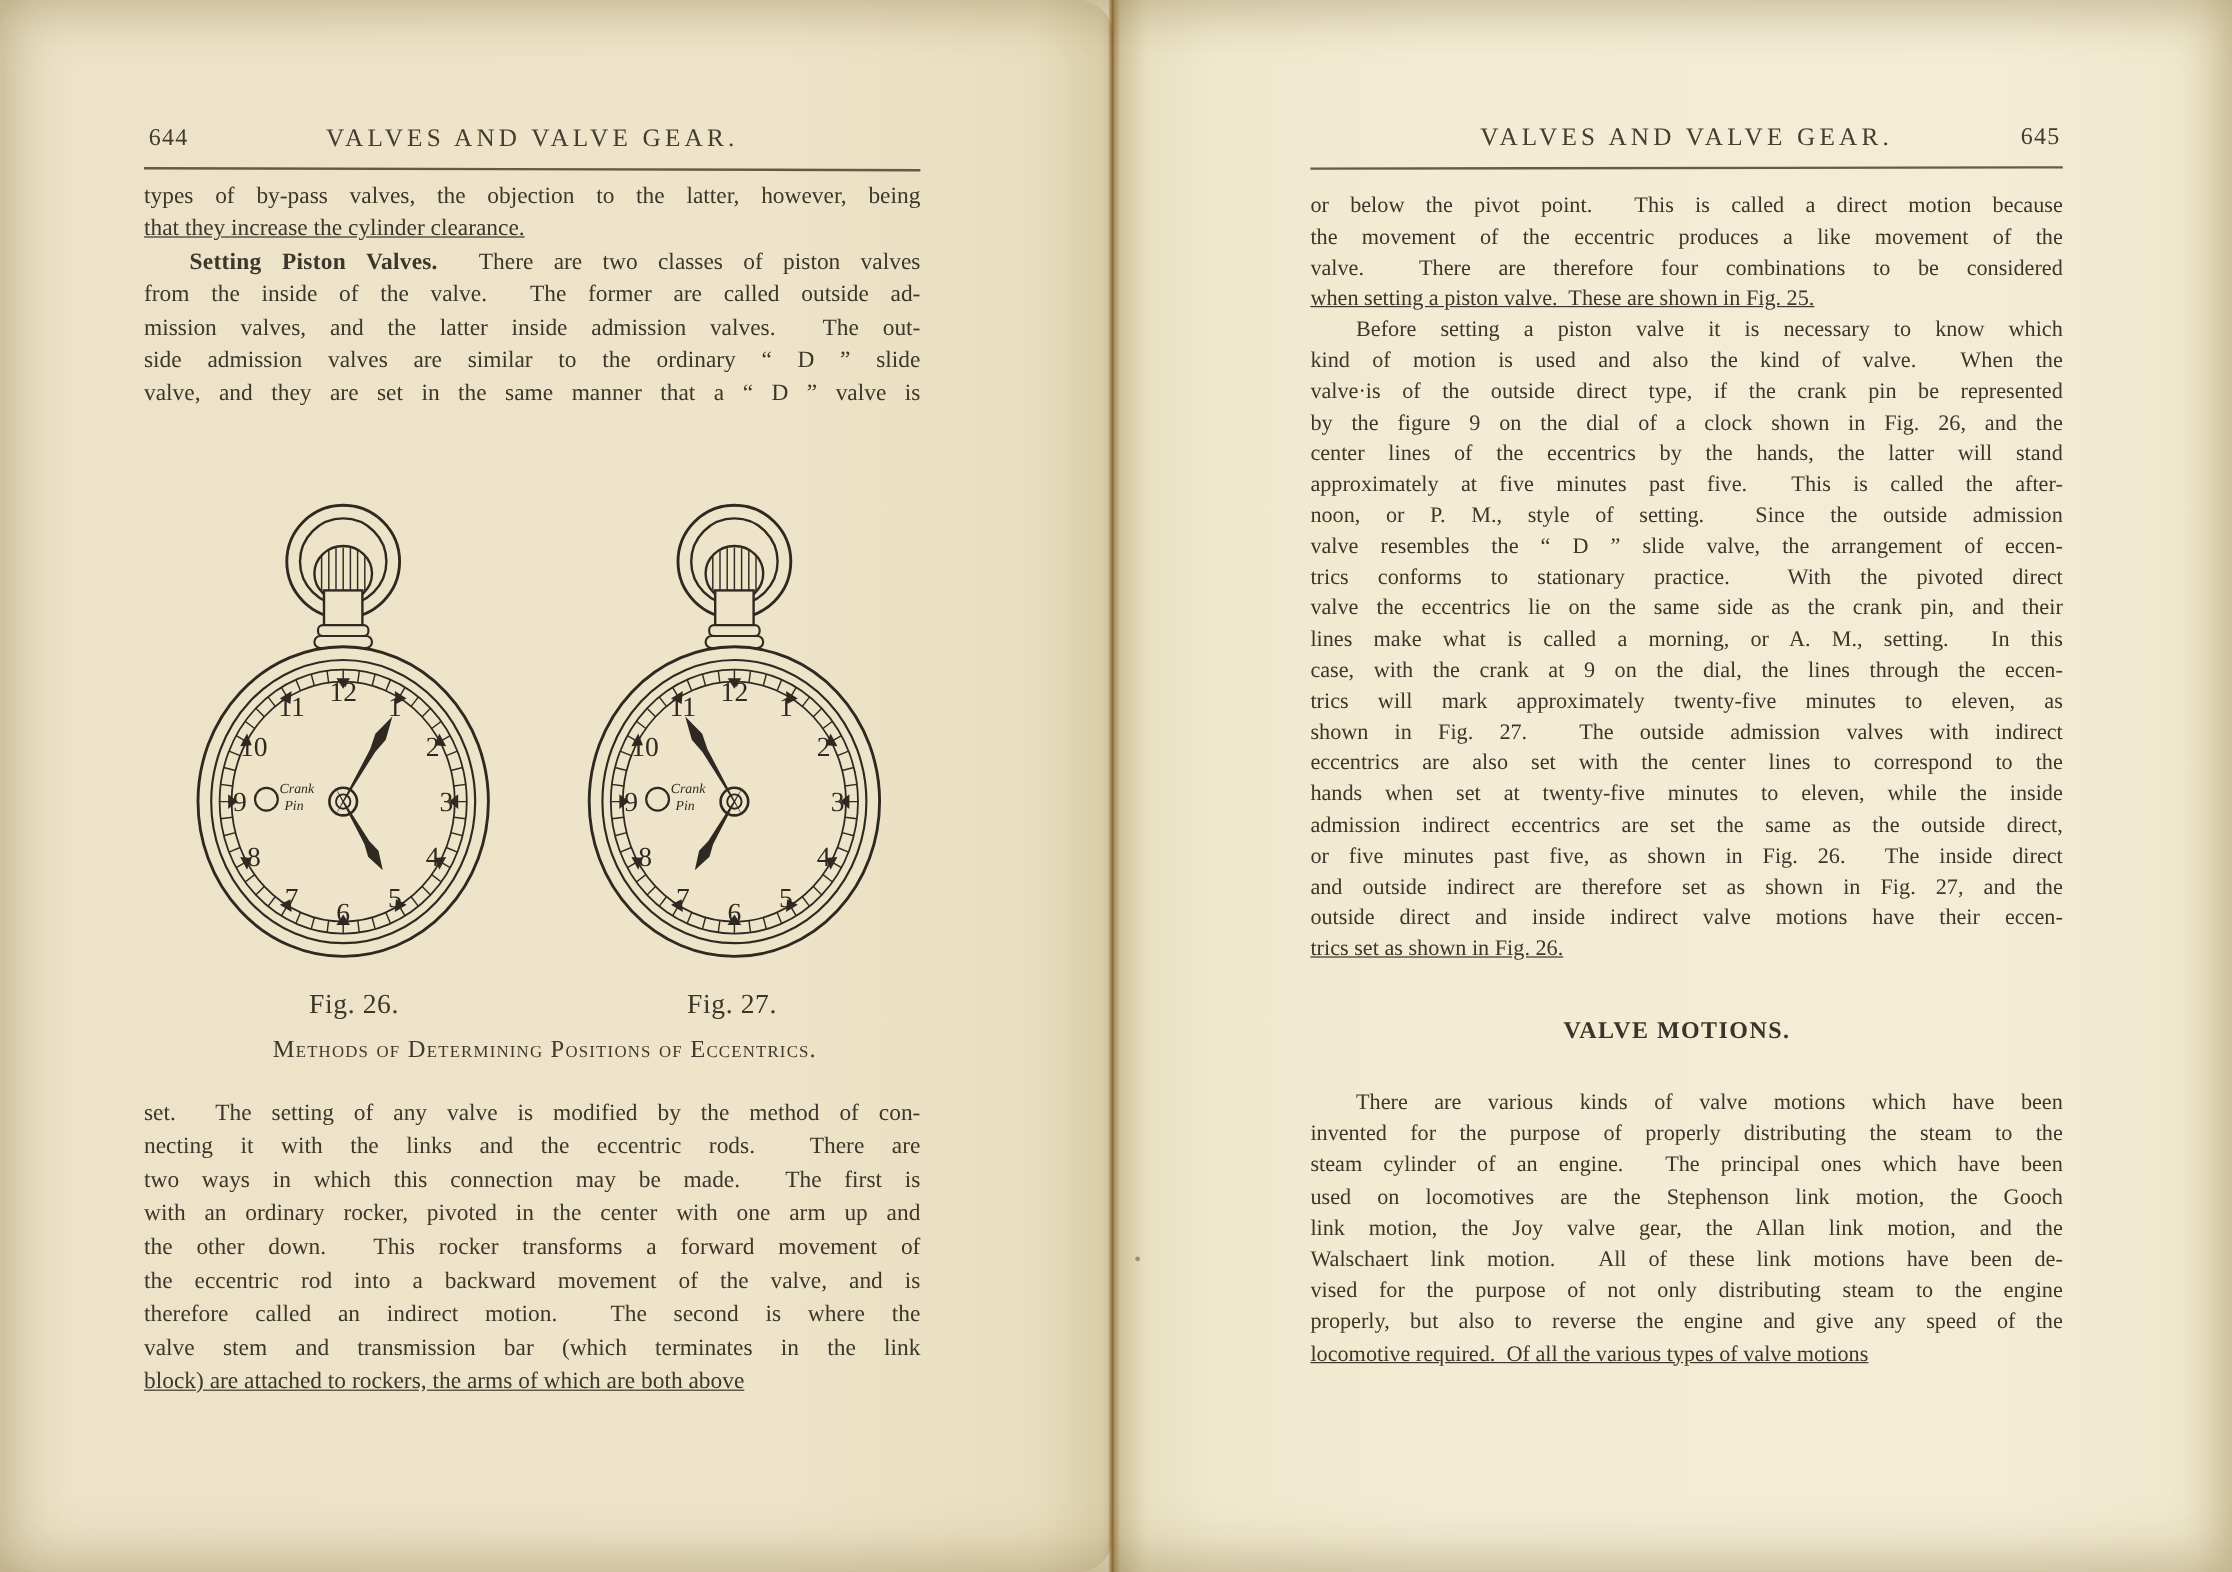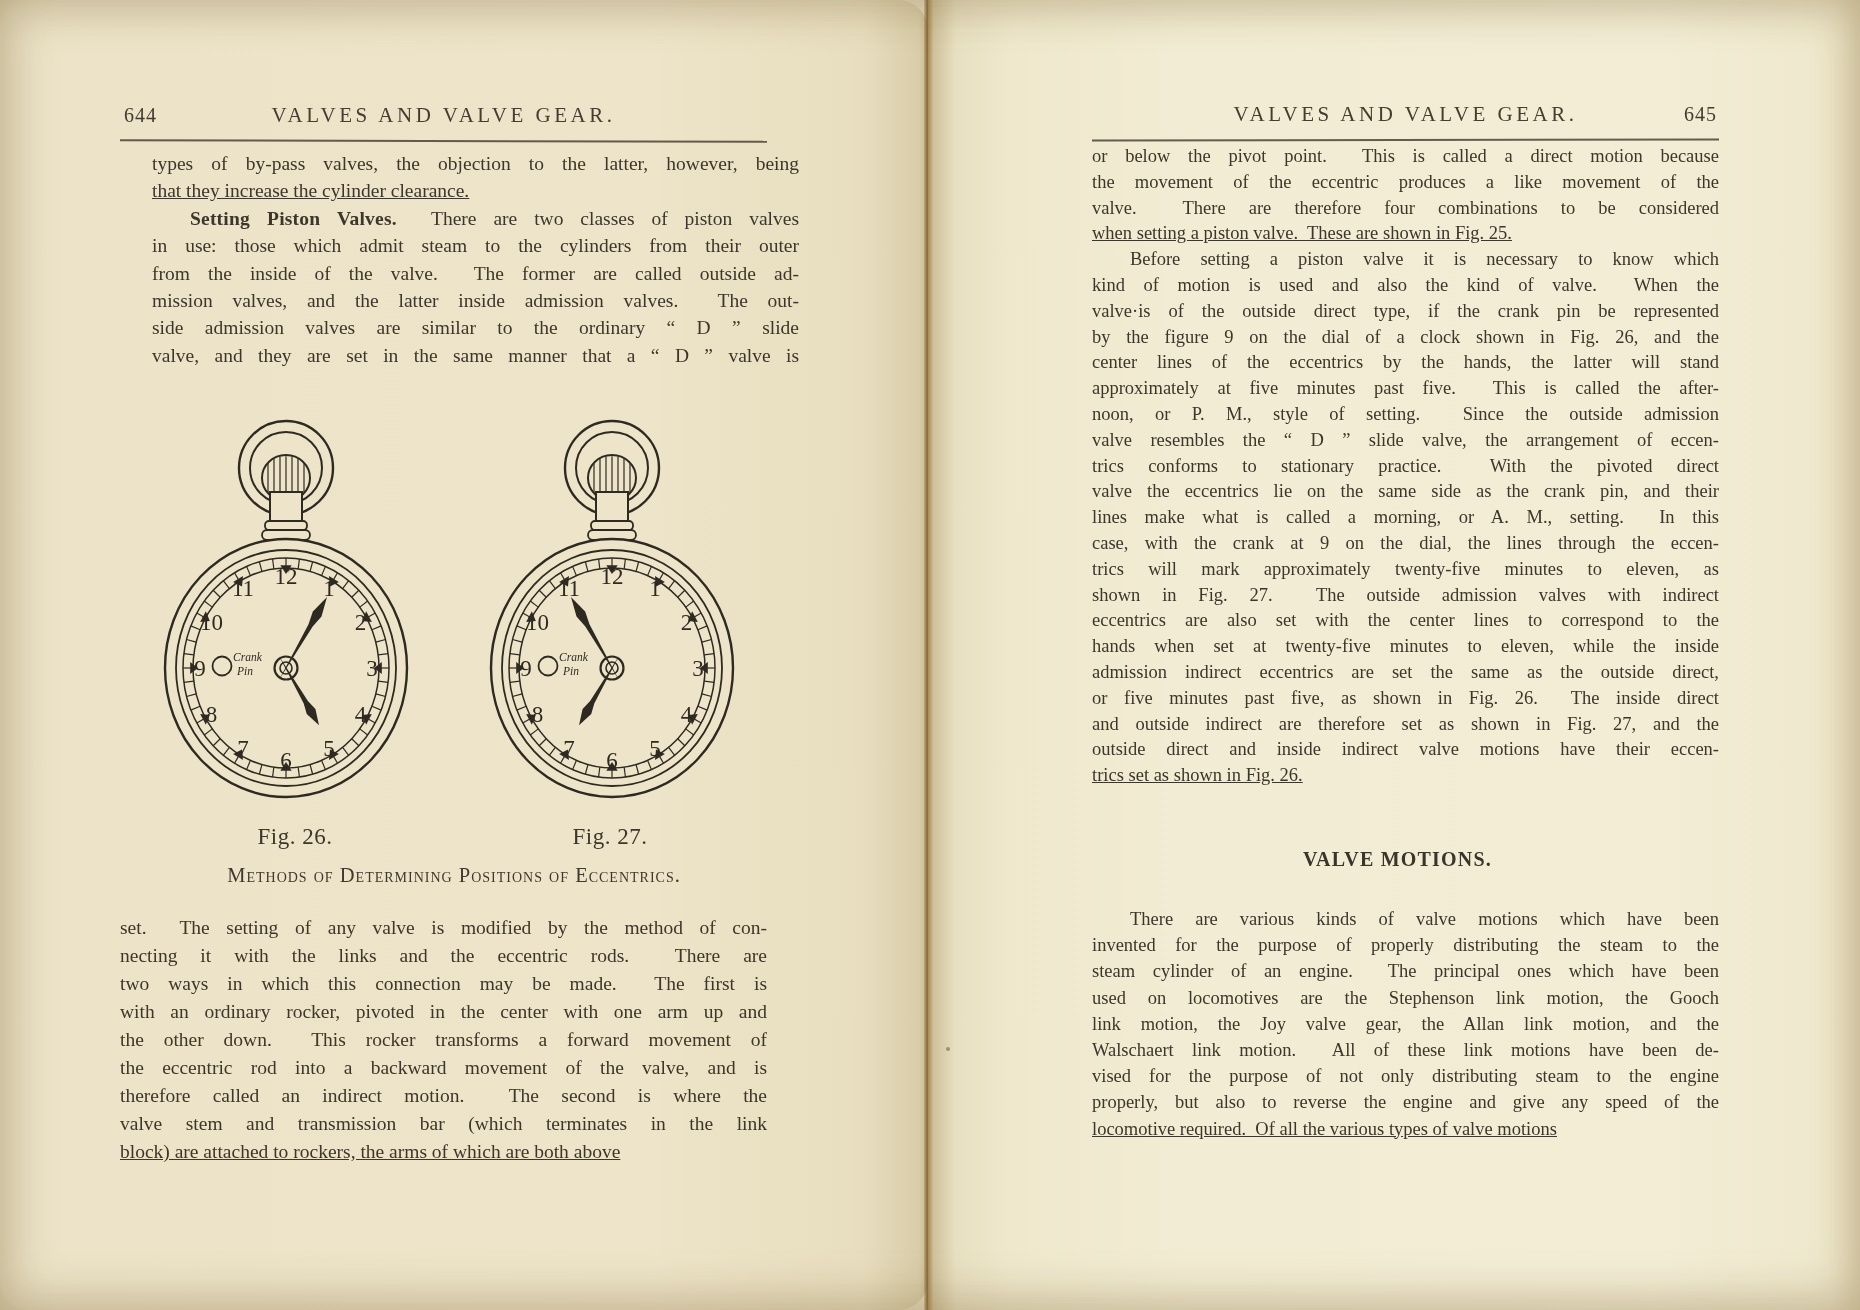--- a/index.html
+++ b/index.html
@@ -32,25 +32,25 @@
     text-align:center;font-size:21px;letter-spacing:3.5px;color:#453d2f;
   }
   .pagenum{position:absolute;top:1px;font-size:20px;letter-spacing:1px;color:#433b2d;}
   .pagenum.pn-left{left:4px;}
   .pagenum.pn-right{right:2px;}
   .rule{position:absolute;height:0;border-top:2px solid rgba(75,66,50,.85);}
   #ruleLeft{left:120px;top:140px;width:647px;transform:rotate(.15deg);}
   #ruleRight{left:164px;top:139px;width:627px;transform:rotate(-.1deg);}
 
   .textblock{position:absolute;color:#3d362a;}
-  .lt-top   {left:120px;top:150px;width:647px;font-size:19.5px;margin-left:32px;}
+  .lt-top   {left:120px;top:150px;width:647px;font-size:19.5px;}
   .lt-top    .tline{line-height:27.4px;}
   .lt-bottom{left:120px;top:914px;width:647px;font-size:19.5px;}
   .lt-bottom .tline{line-height:28px;}
-  .rt-top   {left:164px;top:144px;width:627px;font-size:18.5px;}
+  .rt-top   {left:164px;top:160px;width:627px;font-size:18.5px;}
   .rt-top    .tline{line-height:25.8px;}
   .rt-bottom{left:164px;top:906px;width:627px;font-size:18.5px;}
   .rt-bottom .tline{line-height:26.2px;}
   .tline{
     white-space:pre-wrap;
     text-align:justify;text-align-last:justify;
   }
   .tline.last{text-align-last:left;text-decoration:underline;}
   .tline.indent{text-indent:38px;}
   .tline b{font-weight:700;letter-spacing:.2px;}
@@ -83,21 +83,20 @@
     <div class="header" style="left:120px;top:103px;width:647px;">
       <span class="pagenum pn-left">644</span>
       <div class="runtitle">VALVES AND VALVE GEAR.</div>
     </div>
     <div class="rule" id="ruleLeft"></div>
 
     <div class="textblock lt-top">
         <div class="tline">types of by-pass valves, the objection to the latter, however, being</div>
         <div class="tline last">that they increase the cylinder clearance.</div>
         <div class="tline indent"><b>Setting Piston Valves.  </b>There are two classes of piston valves</div>
-        <div class="tline">in use: those which admit steam to the cylinders from their outer</div>
         <div class="tline">from the inside of the valve.  The former are called outside ad-</div>
         <div class="tline">mission valves, and the latter inside admission valves.  The out-</div>
         <div class="tline">side admission valves are similar to the ordinary “ D ” slide</div>
         <div class="tline">valve, and they are set in the same manner that a “ D ” valve is</div>
       </div>
 
     <svg class="watch" id="watch26" width="272" height="392" viewBox="-136 -256 272 392">
         <circle cx="0" cy="-200" r="47" fill="none" stroke="#2f2a21" stroke-width="2.4"></circle>
         <circle cx="0" cy="-200" r="36" fill="none" stroke="#2f2a21" stroke-width="2"></circle>
         <ellipse cx="0" cy="-190" rx="24" ry="23" fill="#ede4c9" stroke="#2f2a21" stroke-width="2"></ellipse>

